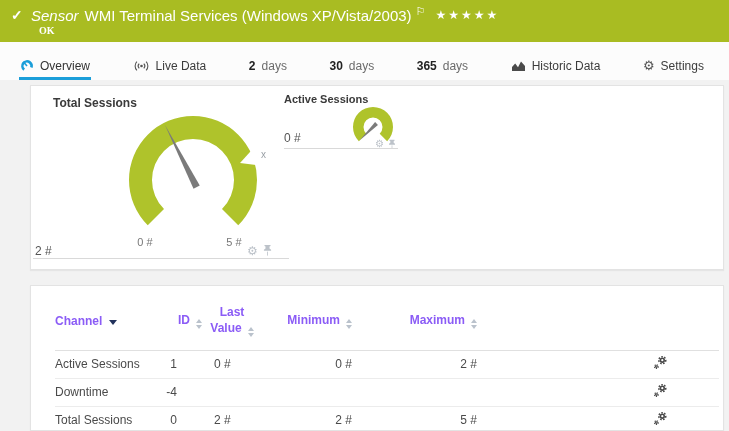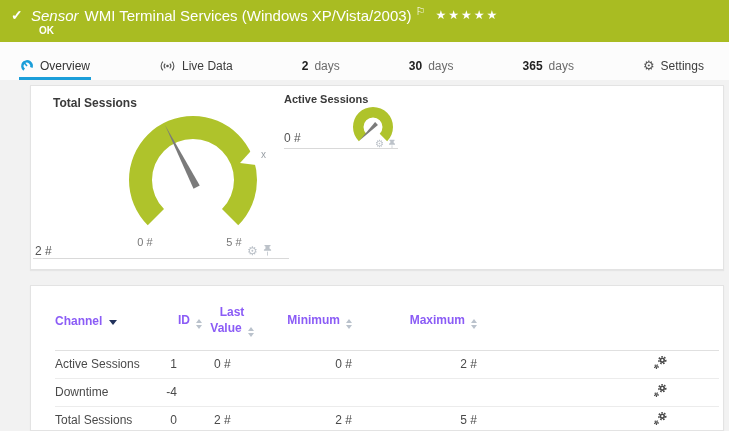--- a/index.html
+++ b/index.html
@@ -7,21 +7,21 @@
   body { font-family:"Liberation Sans", sans-serif; background:#f2f2f2; position:relative; overflow:hidden; }
 
   
   .topbar { position:absolute; left:0; top:0; width:729px; height:42px; color:#fff; }
   .topbar .check { position:absolute; left:11px; top:7px; font-size:14px; font-weight:bold; }
   .titleline { position:absolute; left:31px; top:5px; white-space:nowrap; font-size:15px; }
   .kind { font-style:italic; margin-right:6px; }
   .ttl { font-weight:normal; }
   .flag { font-size:11px; vertical-align:6px; margin-left:4px; }
   .stars { font-size:12px; letter-spacing:2px; margin-left:10px; vertical-align:2px; }
-  .status-ok { position:absolute; left:39px; top:25px; font-size:10px; font-weight:bold; }
+  .status-ok { position:absolute; left:39px; top:25px; font-size:10px; font-weight:bold;font-family:Liberation Serif, serif; }
 
   
   .tabs { position:absolute; left:0; top:42px; width:729px; height:38px; background:#fcfcfc;
           display:flex; justify-content:space-between; align-items:stretch; padding:12px 24px 0 19px; }
   .tab { display:flex; align-items:center; gap:6px; font-size:12px; color:#3c3c3c;
          border-bottom:3px solid transparent; padding:0 1px; cursor:default; }
   .tab .num { font-weight:bold; color:#222; }
   .tab .unit { color:#6b6b6b; }
   .tab svg { display:block; }
 
@@ -114,20 +114,28 @@
   <div class="tab">
     <span class="num">30</span>
     <span class="unit">days</span>
   </div>
 
   <div class="tab">
     <span class="num">365</span>
     <span class="unit">days</span>
   </div>
 
+  <div class="tab">
+    <span>
+      <svg width="15" height="12" viewBox="0 0 15 12">
+        <path d="M1 11 V7 L4.2 3.4 L7 7.2 L10 1.6 L14 6 V11 Z" fill="#4a4a4a"></path>
+      </svg>
+    </span>
+    <span>Historic Data</span>
+  </div>
 
 
   <div class="tab">
     <span style="font-size:13px;color:#555;line-height:13px">⚙</span>
     <span>Settings</span>
   </div>
 </nav>
 
 <section class="panel gauges-panel">
 

